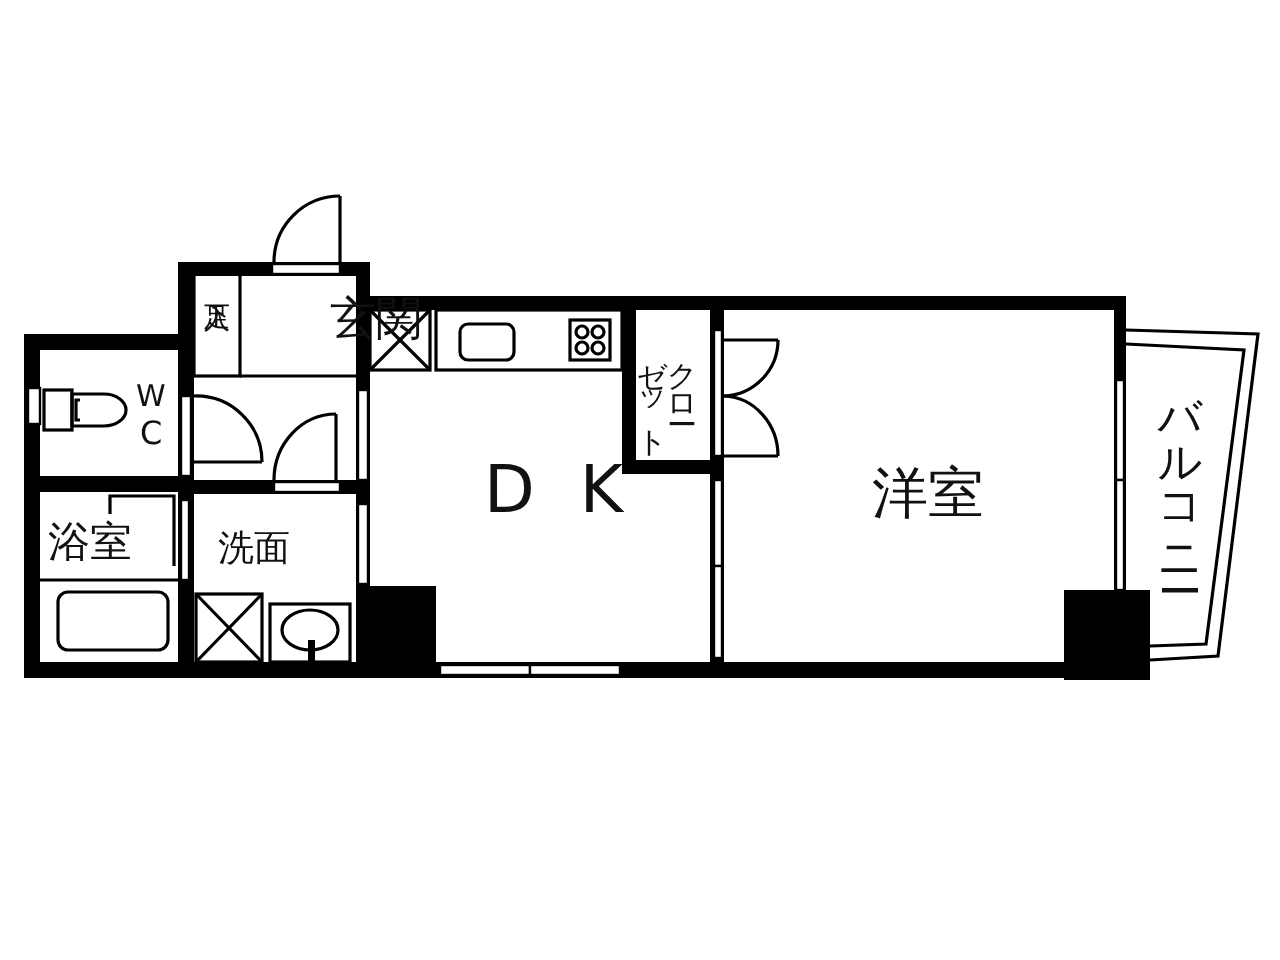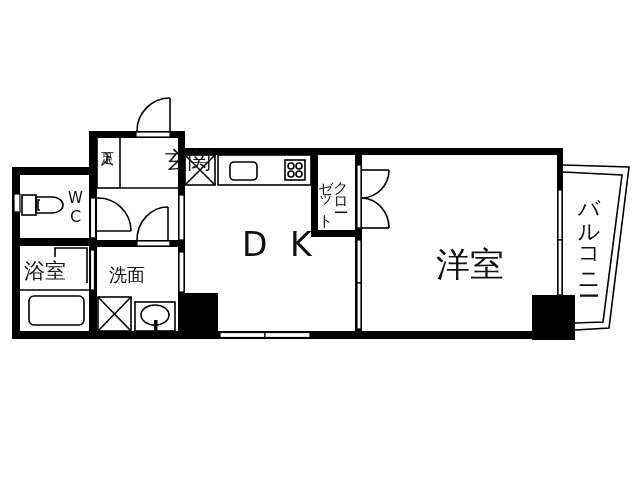--- a/index.html
+++ b/index.html
@@ -108,21 +108,21 @@
     <line x1="362" y1="228" x2="389" y2="228"></line>
     <path d="M362 198 A28 30 0 0 1 389 228"></path>
 
     <polyline points="563,165 629,167 609,328 575,330"></polyline>
     <polyline points="563,172 622,175 603,322 575,323"></polyline>
   </g>
   <rect x="154" y="320" width="3.5" height="11" fill="#000"></rect>
 </svg>
 
 <div class="lbl" style="left:242px; top:228px; font-size:33px; letter-spacing:6px;">D K</div>
-<div class="lbl" style="left:436px; top:247px; font-size:34px;text-align:right;">洋室</div>
+<div class="lbl" style="left:436px; top:233px; font-size:28px;text-align:right;">洋室</div>
 <div class="lbl" style="left:24px; top:261px; font-size:21px;">浴室</div>
 <div class="lbl" style="left:109px; top:266px; font-size:18px;">洗面</div>
 <div class="lbl" style="left:123px; top:149px; font-size:23px;margin-left:42px;">玄関</div>
 <div class="lbl vert" style="left:101px; top:142px; font-size:13px;">下足入</div>
 <div class="lbl" style="left:68px; top:191px; font-size:15px;">W</div>
 <div class="lbl" style="left:70px; top:209px; font-size:16px;">C</div>
 <div class="lbl vert" style="left:333px; top:170px; font-size:15px;">クロー</div>
 <div class="lbl vert" style="left:318px; top:170px; font-size:15px;">ゼット</div>
 <div class="lbl vert" style="left:578px; top:184px; font-size:22px;">バルコニー</div>
 

